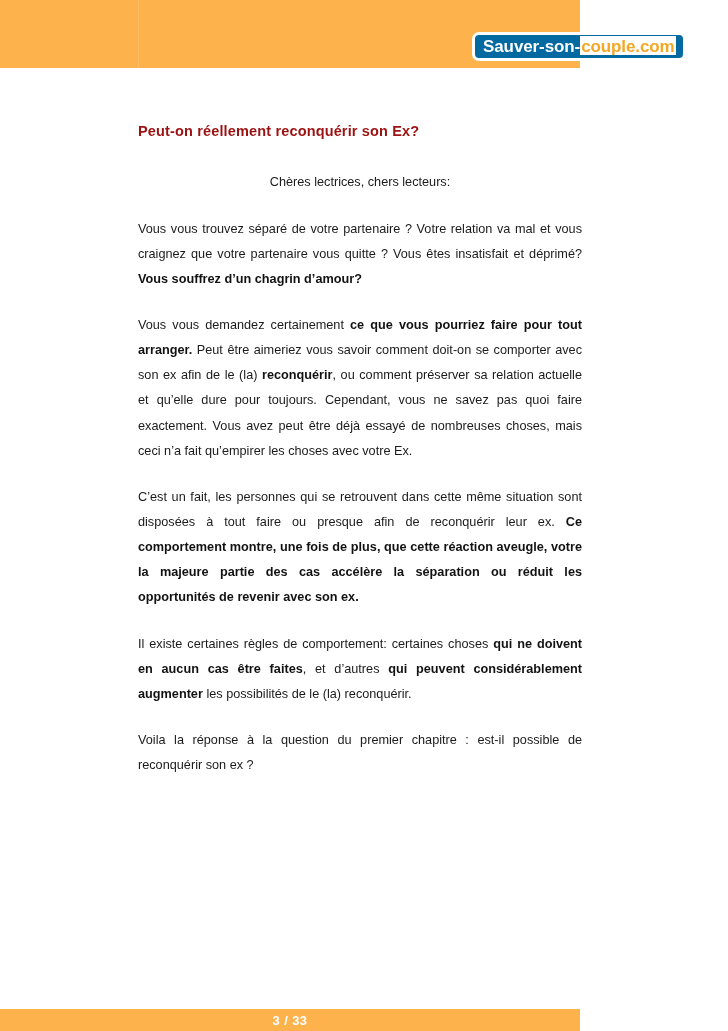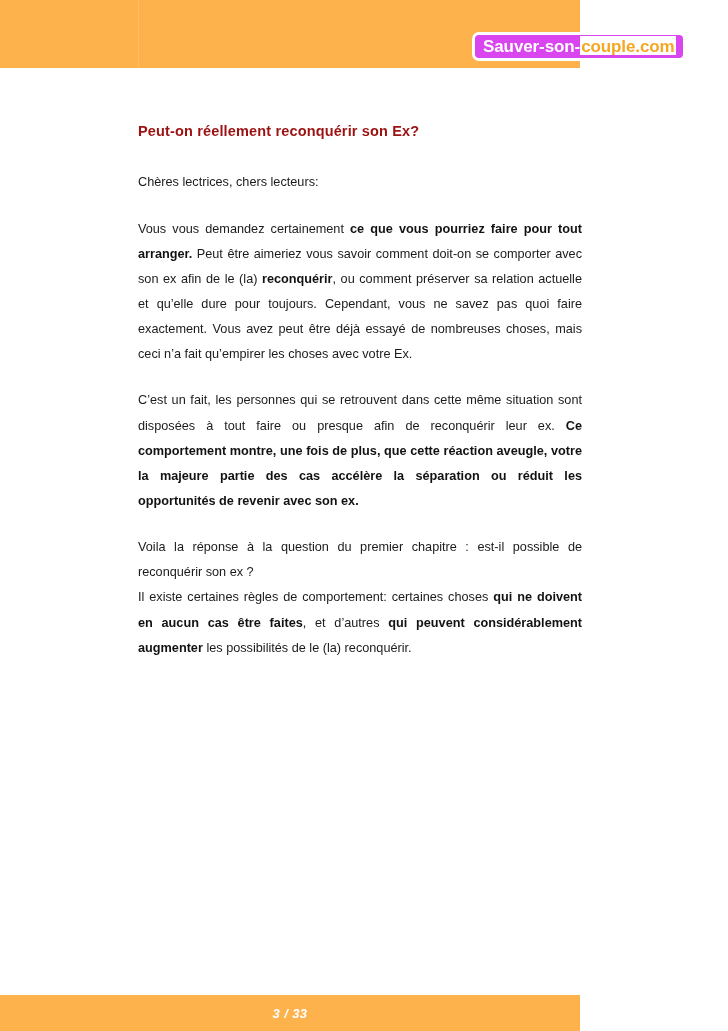--- a/index.html
+++ b/index.html
@@ -34,21 +34,21 @@
     background: #FDBE66;
   }
   .logo-badge {
     position: absolute;
     left: 472px;
     top: 32px;
     height: 29px;
     box-sizing: border-box;
     border: 3px solid #ffffff;
     border-radius: 7px;
-    background: #d946ef;
+    background: #0369a1;
     display: flex;
     align-items: center;
     padding: 0 7px 0 8px;
     white-space: nowrap;
     z-index: 4;
   }
   .logo-badge-inner {
     display: flex;
     align-items: baseline;
     font-size: 17px;
@@ -87,43 +87,42 @@
   p.body-text {
     margin: 0 0 21px 0;
     font-size: 12.7px;
     line-height: 1.98;
     color: #1b1b1b;
     text-align: justify;
     text-justify: inter-word;
     hyphens: none;
   }
   p.body-text.salutation {
-    text-align: left;
+    text-align: center;
     margin-bottom: 21px;
   }
   p.body-text.last {
     margin-bottom: 0;
   }
   p.body-text b {
     font-weight: bold;
     color: #121212;
   }
 
   
   .page-footer {
     position: absolute;
     left: 0;
     bottom: 0;
     width: 580px;
-    height: 36px;
+    height: 22px;
     background: #FDB24B;
     display: flex;
     align-items: center;
     justify-content: center;
-    font-style: italic;
   }
   .page-number {
     color: #ffffff;
     font-size: 13px;
     font-weight: bold;
     letter-spacing: 0.4px;
   }
 </style>
 </head>
 <body>
@@ -138,26 +137,27 @@
       <span class="logo-part-b">couple.com</span>
   </span>
 </div>
 
 <div class="content">
 
   <h1 class="chapter-title">Peut-on réellement reconquérir son Ex?</h1>
 
   <p class="body-text salutation"><span>Chères lectrices, chers lecteurs:</span></p>
 
+  <p class="body-text"><span>Vous vous trouvez séparé de votre partenaire ? Votre relation va mal et vous craignez que votre partenaire vous quitte ? Vous êtes insatisfait et déprimé? </span><b>Vous souffrez d’un chagrin d’amour?</b></p>
 
   <p class="body-text"><span>Vous vous demandez certainement </span><b>ce que vous pourriez faire pour tout arranger.</b><span> Peut être aimeriez vous savoir comment doit-on se comporter avec son ex afin de le (la) </span><b>reconquérir</b><span>, ou comment préserver sa relation actuelle et qu’elle dure pour toujours. Cependant, vous ne savez pas quoi faire exactement. Vous avez peut être déjà essayé de nombreuses choses, mais ceci n’a fait qu’empirer les choses avec votre Ex.</span></p>
 
   <p class="body-text"><span>C’est un fait, les personnes qui se retrouvent dans cette même situation sont disposées à tout faire ou presque afin de reconquérir leur ex. </span><b>Ce comportement montre, une fois de plus, que cette réaction aveugle, votre la majeure partie des cas accélère la séparation ou réduit les opportunités de revenir avec son ex.</b></p>
 
+  <p class="body-text"><span>Il existe certaines règles de comportement: certaines choses </span><b>qui ne doivent en aucun cas être faites</b><span>, et d’autres </span><b>qui peuvent considérablement augmenter</b><span> les possibilités de le (la) reconquérir.</span></p>
+
   <p class="body-text last"><span>Voila la réponse à la question du premier chapitre : est-il possible de reconquérir son ex ?</span></p>
-
-  <p class="body-text"><span>Il existe certaines règles de comportement: certaines choses </span><b>qui ne doivent en aucun cas être faites</b><span>, et d’autres </span><b>qui peuvent considérablement augmenter</b><span> les possibilités de le (la) reconquérir.</span></p>
 
 </div>
 
 <div class="page-footer">
   <span class="page-number">3 / 33</span>
 </div>
 
 </body></html>

